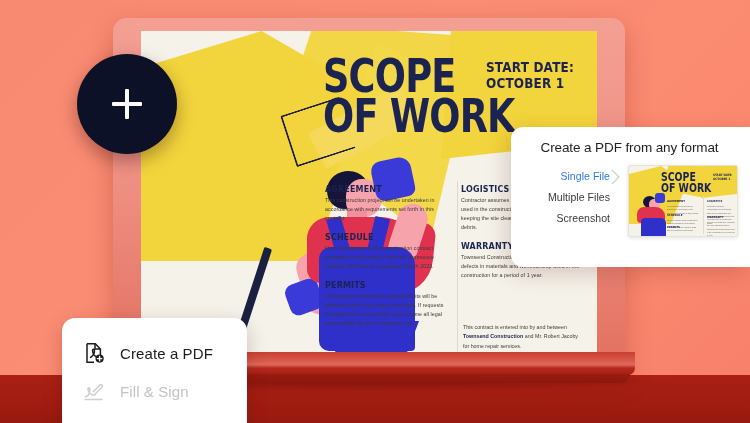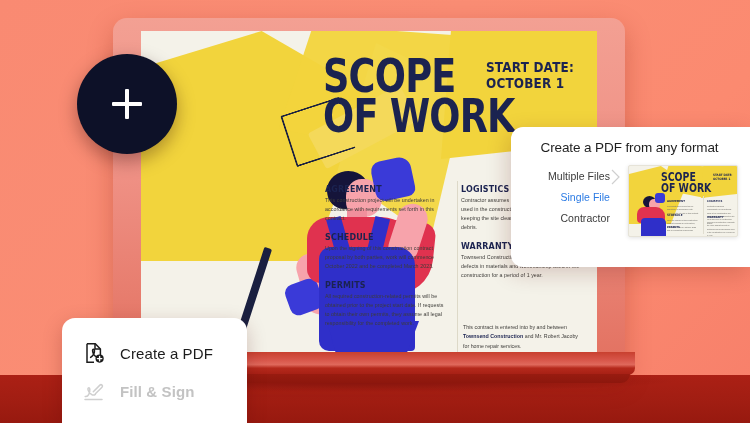--- a/index.html
+++ b/index.html
@@ -157,21 +157,21 @@
 
   
   .menu-card {
     position: absolute; left: 62px; top: 318px;
     width: 185px; height: 105px;
     background: #fff; border-radius: 13px 13px 0 0;
     box-shadow: 0 6px 20px rgba(80,10,5,.22);
     padding: 16px 12px 0 0;
   }
   .menu-item { display: flex; align-items: center; gap: 14px; padding: 7px 0 7px 20px; cursor: pointer; }
-  .menu-item.disabled { cursor: default; font-weight: bold; }
+  .menu-item.disabled { cursor: default; }
   .menu-label { font-size: 15px; color: #1c1c1c; letter-spacing: .1px; }
   .menu-item.disabled .menu-label { color: #c3c3c3; }
   .menu-ic { width: 24px; height: 24px; flex: none; }
 
   
   .right-panel {
     position: absolute; left: 511px; top: 127px;
     width: 239px; height: 140px;
     background: #fff; border-radius: 12px 0 0 12px;
     box-shadow: -3px 6px 22px rgba(90,15,8,.2);
@@ -318,23 +318,23 @@
       <span class="menu-label">Fill &amp; Sign</span>
     </div>
 
   </div>
 
   <div class="right-panel">
     <div class="rp-title">Create a PDF from any format</div>
 
     <div class="rp-body">
       <div class="rp-opts">
+        <div class="rp-opt active">Single File</div>
         <div class="rp-opt">Multiple Files</div>
-        <div class="rp-opt active">Single File</div>
-        <div class="rp-opt">Contractor</div>
+        <div class="rp-opt">Screenshot</div>
         <span class="rp-caret">
           <svg viewBox="0 0 12 16" width="12" height="16" fill="none" stroke="#cfcfcf" stroke-width="1.2">
             <path d="M2 1 L9 8 L2 15"></path>
           </svg>
         </span>
       </div>
 
       <div class="rp-thumb">
         <div class="t-y1"></div>
         <div class="t-y2"></div>

